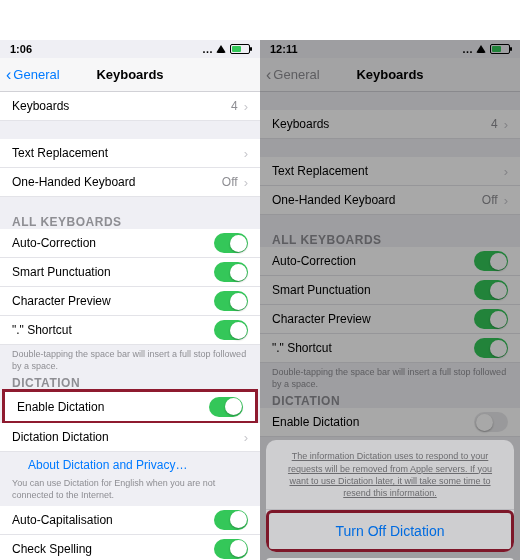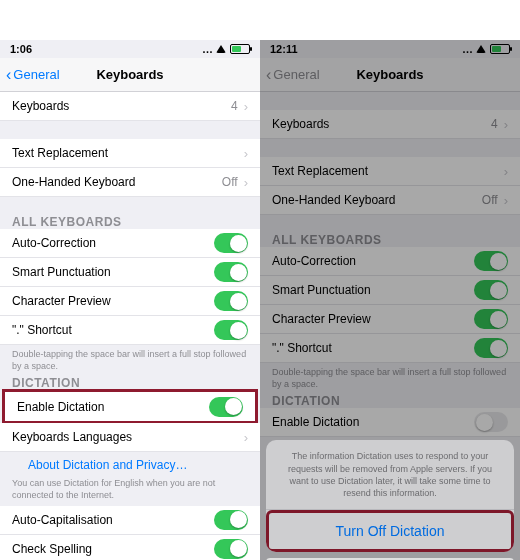--- a/index.html
+++ b/index.html
@@ -27,21 +27,21 @@
   .header { font-size:12px; color:#8e8e93; letter-spacing:0.5px; padding:0 12px 0; text-transform:uppercase;font-weight:bold; }
   .footer-text { font-size:9px; color:#8e8e93; padding:4px 12px; line-height:1.3; }
   .link-text { font-size:12px; color:#007aff; padding:6px 28px 2px; }
   .toggle { width:34px; height:20px; border-radius:10px; background:#34c759; position:relative; flex-shrink:0; }
   .toggle .knob { position:absolute; width:17px; height:17px; background:#fff; border-radius:50%; top:1.5px; right:1.5px; box-shadow:0 1px 2px rgba(0,0,0,0.3); }
   .toggle.off { background:#e9e9eb; }
   .toggle.off .knob { left:1.5px; right:auto; }
   .hl { border:3px solid #8e1a2f; margin:-1px 2px; }
   .overlay { position:absolute; left:0; right:0; bottom:0; top:0; background:rgba(0,0,0,0.25); display:flex; flex-direction:column; justify-content:flex-end; padding:6px; }
   .sheet { background:#eaeaec; border-radius:10px; overflow:hidden; margin-bottom:6px; }
-  .sheet .msg { font-size:9px; color:#7a7a7e; text-align:center; padding:10px 14px; line-height:1.35; border-bottom:0.5px solid #d1d1d6; }
+  .sheet .msg { font-size:9px; color:#7a7a7e; text-align:center; padding:10px 14px; line-height:1.35; border-bottom:0.5px solid #d1d1d6;text-decoration:underline; }
   .sheet .action { font-size:14px; color:#007aff; text-align:center; padding:10px 12px; }
   .cancel { background:#fff; border-radius:4px; font-size:14px; font-weight:600; color:#007aff; text-align:center; padding:10px 0; }
   .hl-action { border:3px solid #8e1a2f; border-radius:6px; }
   .hbar { position:absolute; bottom:2px; left:50%; transform:translateX(-50%); width:90px; height:4px; background:#000; border-radius:2px; }
 </style>
 </head>
 <body>
 
 <div class="split">
 
@@ -115,21 +115,21 @@
       <div class="header">DICTATION</div>
       <div class="hl">
         <div class="row" style="border-bottom:none">
           <span>Enable Dictation</span>
           <span class="toggle">
               <span class="knob"></span>
             </span>
         </div>
       </div>
       <div class="row">
-        <span>Keyboards Languages</span>
+        <span>Dictation Dictation</span>
         <span class="right-side">
             <span class="chev-r">›</span>
           </span>
       </div>
       <div class="link-text">About Dictation and Privacy…</div>
       <div class="footer-text">You can use Dictation for English when you are not connected to the Internet.</div>
       <div class="row">
         <span>Auto-Capitalisation</span>
         <span class="toggle">
             <span class="knob"></span>

